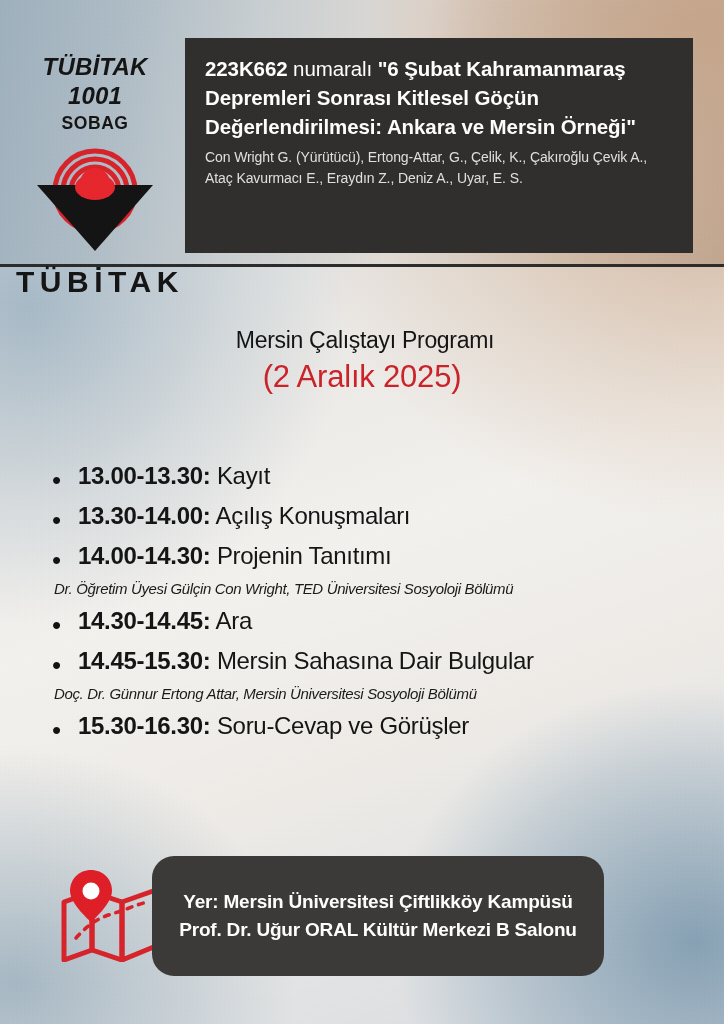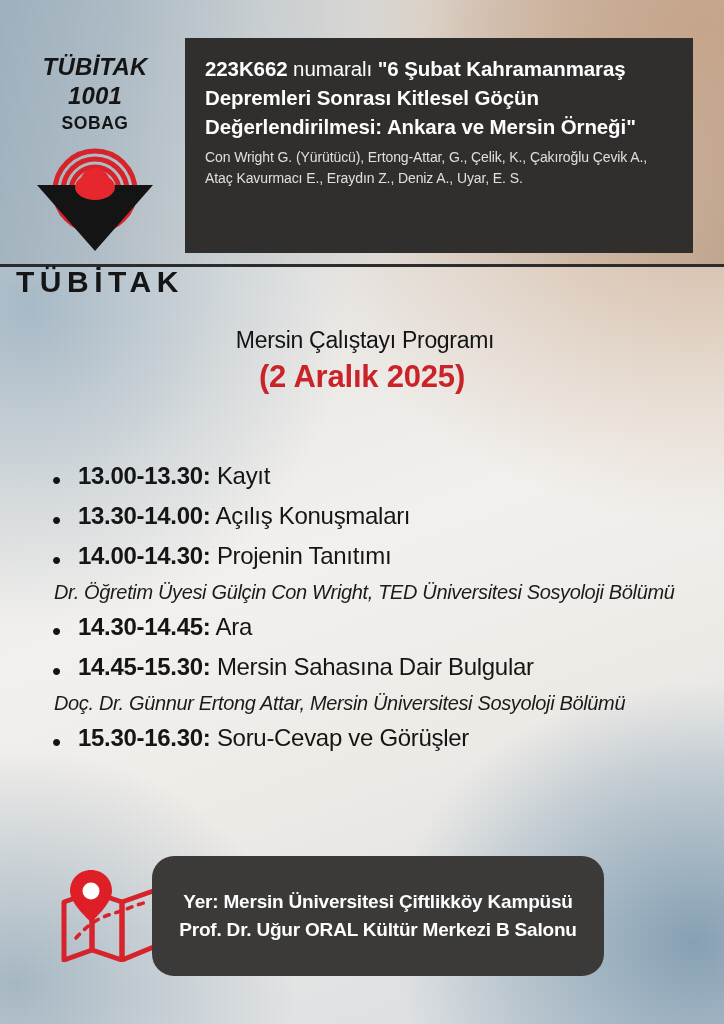--- a/index.html
+++ b/index.html
@@ -86,21 +86,21 @@
   
   #main-heading {
     position:absolute; top:327px; left:0; width:724px; text-align:center;
   }
   #heading-main {
     font-size:23px; font-weight:400; color:#131313; letter-spacing:-.3px;
     line-height:1.18;
     padding-left:6px;
   }
   #heading-date {
-    font-size:31px; font-weight:700; color:#cc2229; letter-spacing:-.2px;
+    font-size:31px; font-weight:400; color:#cc2229; letter-spacing:-.2px;
     line-height:1.18; margin-top:5px;
   }
 
   
   #program-list {
     position:absolute; top:462px; left:52px; width:630px;
   }
   .prog-row {
     display:flex; align-items:flex-start;
     margin-bottom:9px;
@@ -108,21 +108,21 @@
   .prog-bullet {
     flex:0 0 auto; width:26px; color:#121212;
     font-size:26px; line-height:1; padding-top:5px; text-align:left;
   }
   .prog-text {
     flex:1 1 auto; font-size:24px; line-height:1.18; color:#141414;
     letter-spacing:-.3px; font-weight:400;
   }
   .prog-text .t { font-weight:700; }
   .prog-note {
-    font-size:20px; font-style:italic; color:#1a1a1a;
+    font-size:15px; font-style:italic; color:#1a1a1a;
     letter-spacing:-.35px; margin:-2px 0 9px 2px; line-height:1.2;
     font-weight:400;
   }
 
   
   #venue-row {
     position:absolute; top:856px; left:0; width:724px; height:122px;
   }
   #venue-icon {
     position:absolute; left:58px; top:14px; width:106px; height:92px;

